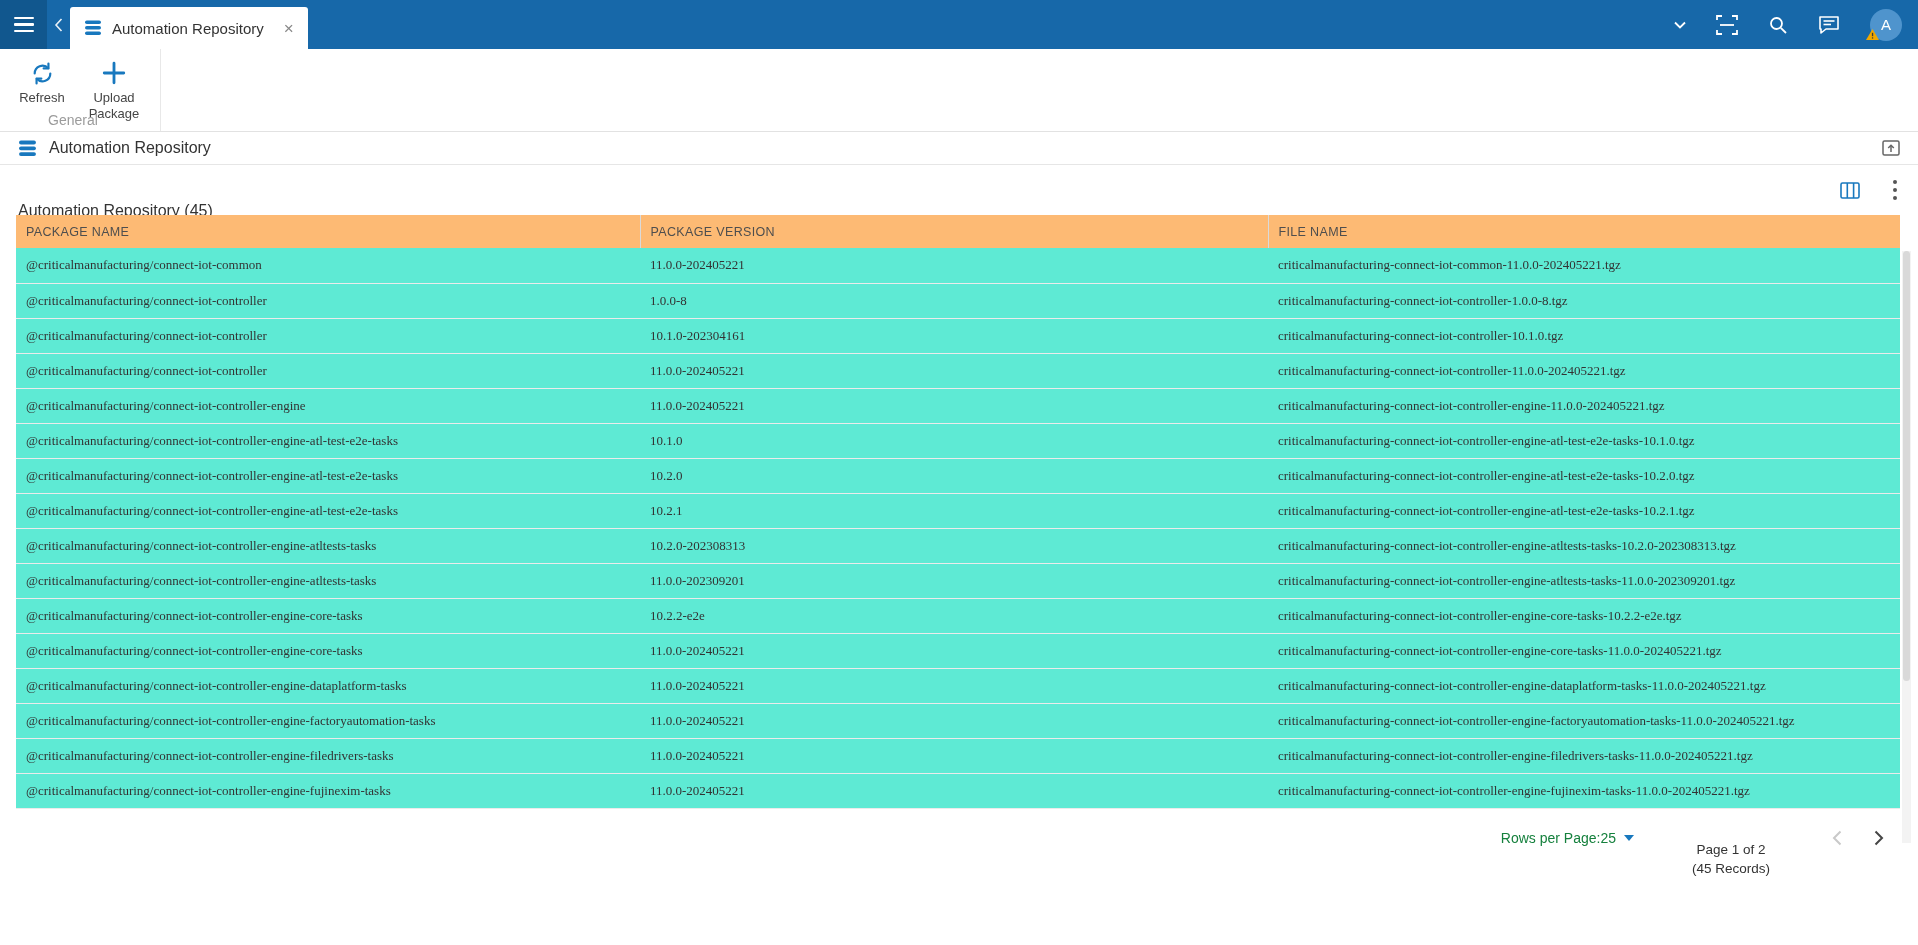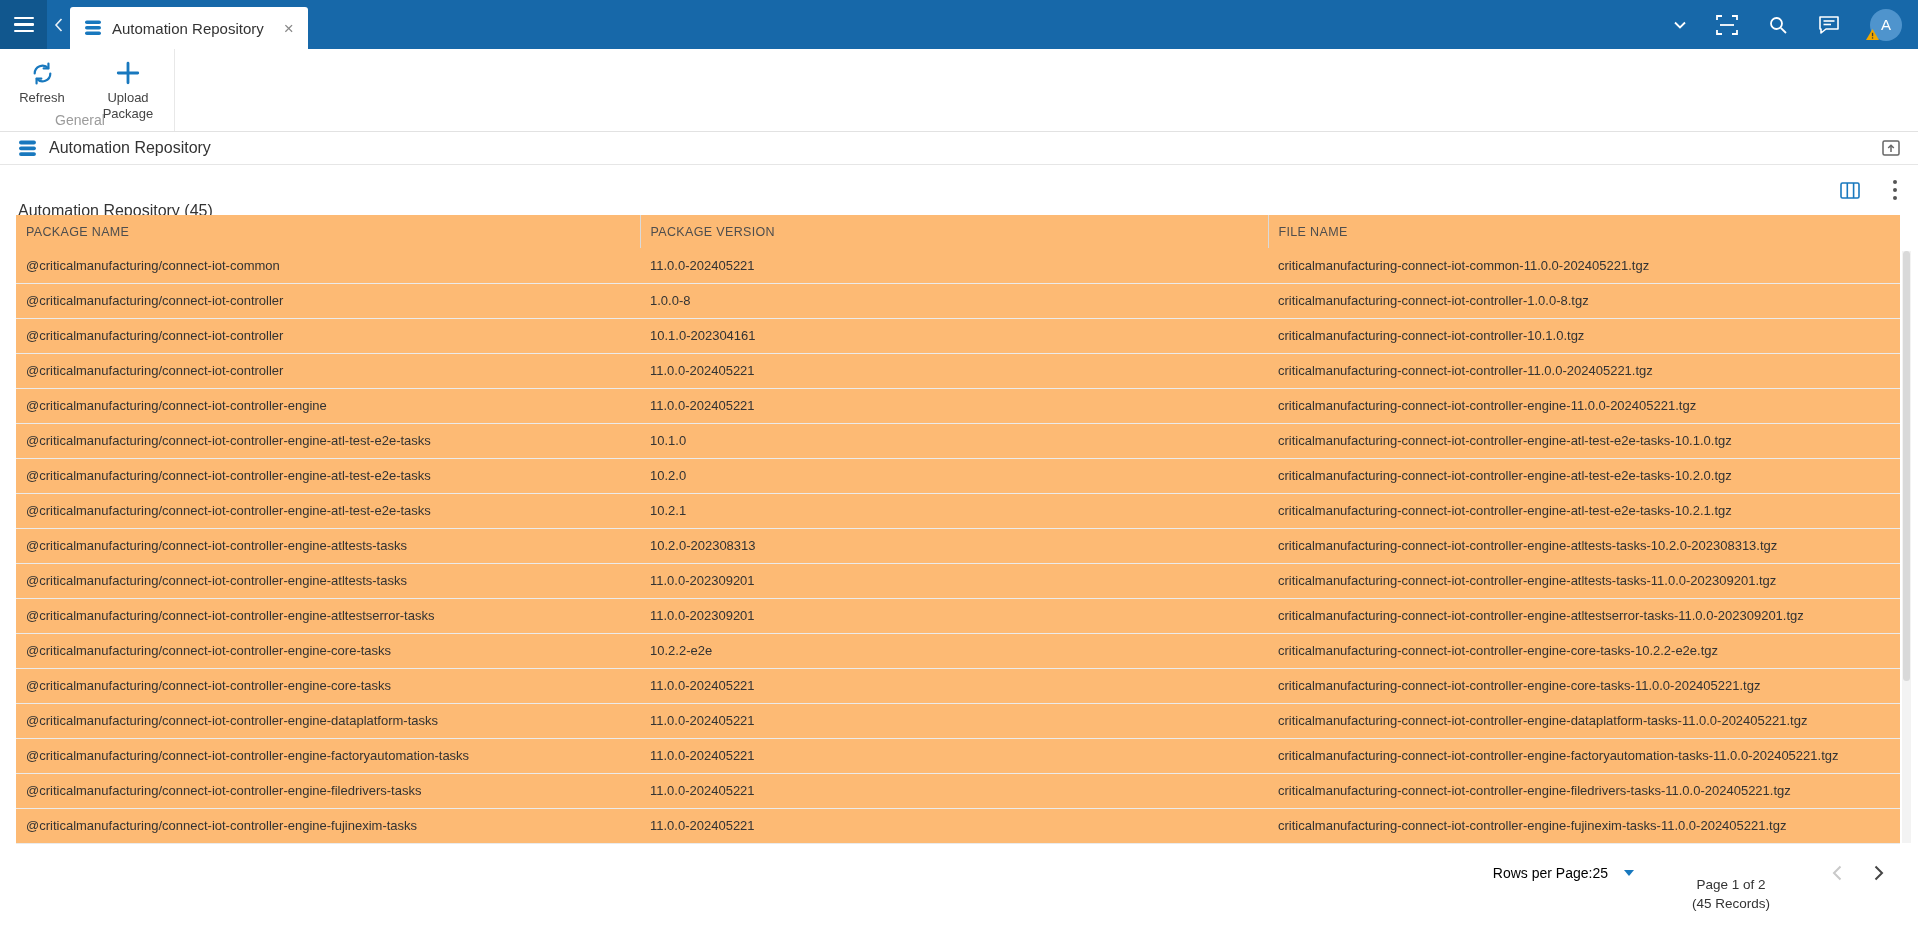--- a/index.html
+++ b/index.html
@@ -67,21 +67,21 @@
   .ribbon {
     height: 83px;
     background: #fff;
     border-bottom: 1px solid #e2e2e2;
     display: flex;
   }
   .ribbon-group {
     position: relative;
     display: flex;
     align-items: flex-start;
-    gap: 22px;
+    gap: 8px;
     padding: 9px 14px 0 10px;
     border-right: 1px solid #e8e8e8;
   }
   .ribbon-btn {
     width: 64px;
     display: flex; flex-direction: column; align-items: center;
     cursor: pointer;
   }
   .ribbon-btn .icn { height: 30px; display: flex; align-items: center; justify-content: center; }
   .ribbon-btn .lbl { font-size: 13px; color: #454545; text-align: center; line-height: 1.2; margin-top: 2px; }
@@ -136,21 +136,21 @@
   .grid td {
     height: 35px;
     font-size: 13px;
     color: #333;
     padding: 0 10px;
     border-bottom: 1px solid #ebebeb;
     white-space: nowrap;
     overflow: hidden;
     text-overflow: ellipsis;
   }
-  .grid tbody tr { background: #fdba74; cursor: pointer; }
+  .grid tbody tr { background: #5eead4; cursor: pointer; font-family: Liberation Serif, serif; }
 
   .scrollbar {
     position: absolute;
     right: -1px;
     top: 36px;
     width: 9px;
     height: 592px;
     background: #f3f3f3;
   }
   .scroll-thumb {
@@ -162,21 +162,21 @@
 
   
   .pagination {
     margin-top: 6px;
     display: flex;
     align-items: center;
     justify-content: flex-end;
     padding-right: 34px;
     height: 46px;
   }
-  .rpp { display: flex; align-items: center; gap: 16px; font-size: 14px; color: #000000; cursor: pointer; }
+  .rpp { display: flex; align-items: center; gap: 8px; font-size: 14px; color: #15803d; cursor: pointer; }
   .rpp-caret {
     width: 0; height: 0;
     border-left: 5.5px solid transparent;
     border-right: 5.5px solid transparent;
     border-top: 6.5px solid #1878be;
   }
   .page-info { margin-left: 58px; text-align: center; font-size: 13.5px; color: #333; line-height: 1.4; margin-top: 44px; }
   .pg-btn { display: flex; align-items: center; cursor: pointer; }
   .pg-prev { margin-left: 62px; cursor: default; }
   .pg-next { margin-left: 32px; }
@@ -379,25 +379,20 @@
     <td>10.2.0-202308313</td>
     <td>criticalmanufacturing-connect-iot-controller-engine-atltests-tasks-10.2.0-202308313.tgz</td>
   </tr>
 
   <tr>
     <td>@criticalmanufacturing/connect-iot-controller-engine-atltests-tasks</td>
     <td>11.0.0-202309201</td>
     <td>criticalmanufacturing-connect-iot-controller-engine-atltests-tasks-11.0.0-202309201.tgz</td>
   </tr>
 
-  <tr>
-    <td>@criticalmanufacturing/connect-iot-controller-engine-atltestserror-tasks</td>
-    <td>11.0.0-202309201</td>
-    <td>criticalmanufacturing-connect-iot-controller-engine-atltestserror-tasks-11.0.0-202309201.tgz</td>
-  </tr>
 
   <tr>
     <td>@criticalmanufacturing/connect-iot-controller-engine-core-tasks</td>
     <td>10.2.2-e2e</td>
     <td>criticalmanufacturing-connect-iot-controller-engine-core-tasks-10.2.2-e2e.tgz</td>
   </tr>
 
   <tr>
     <td>@criticalmanufacturing/connect-iot-controller-engine-core-tasks</td>
     <td>11.0.0-202405221</td>

